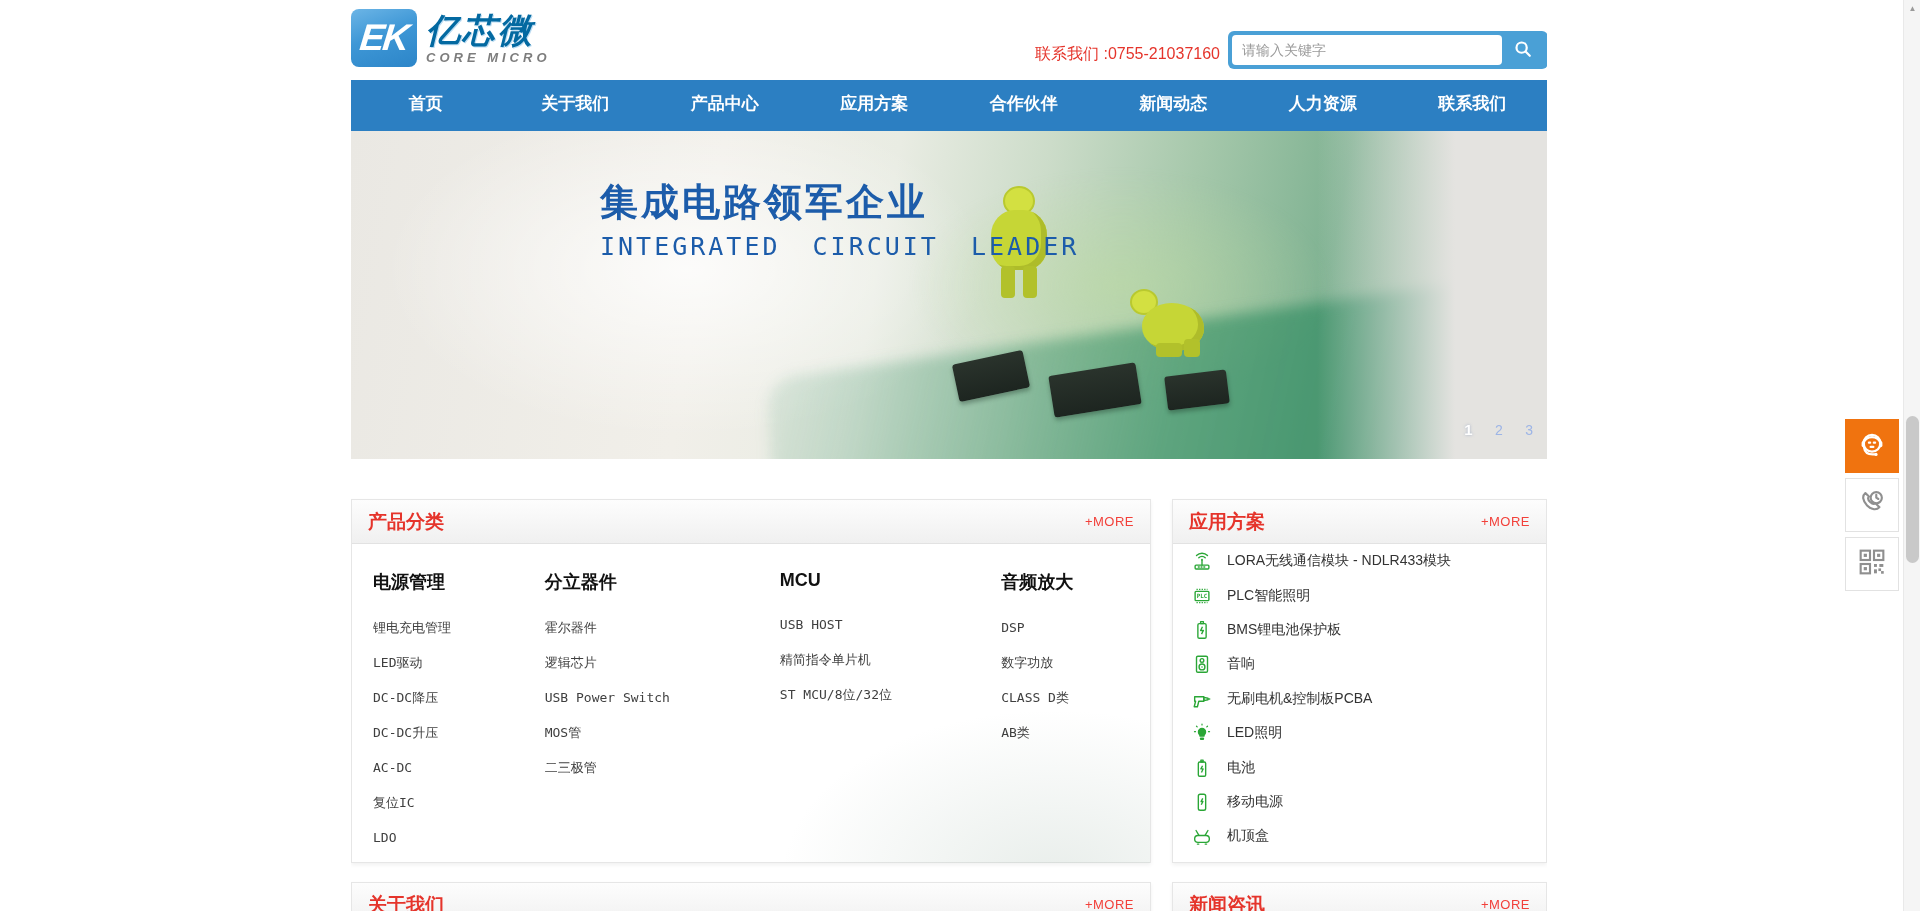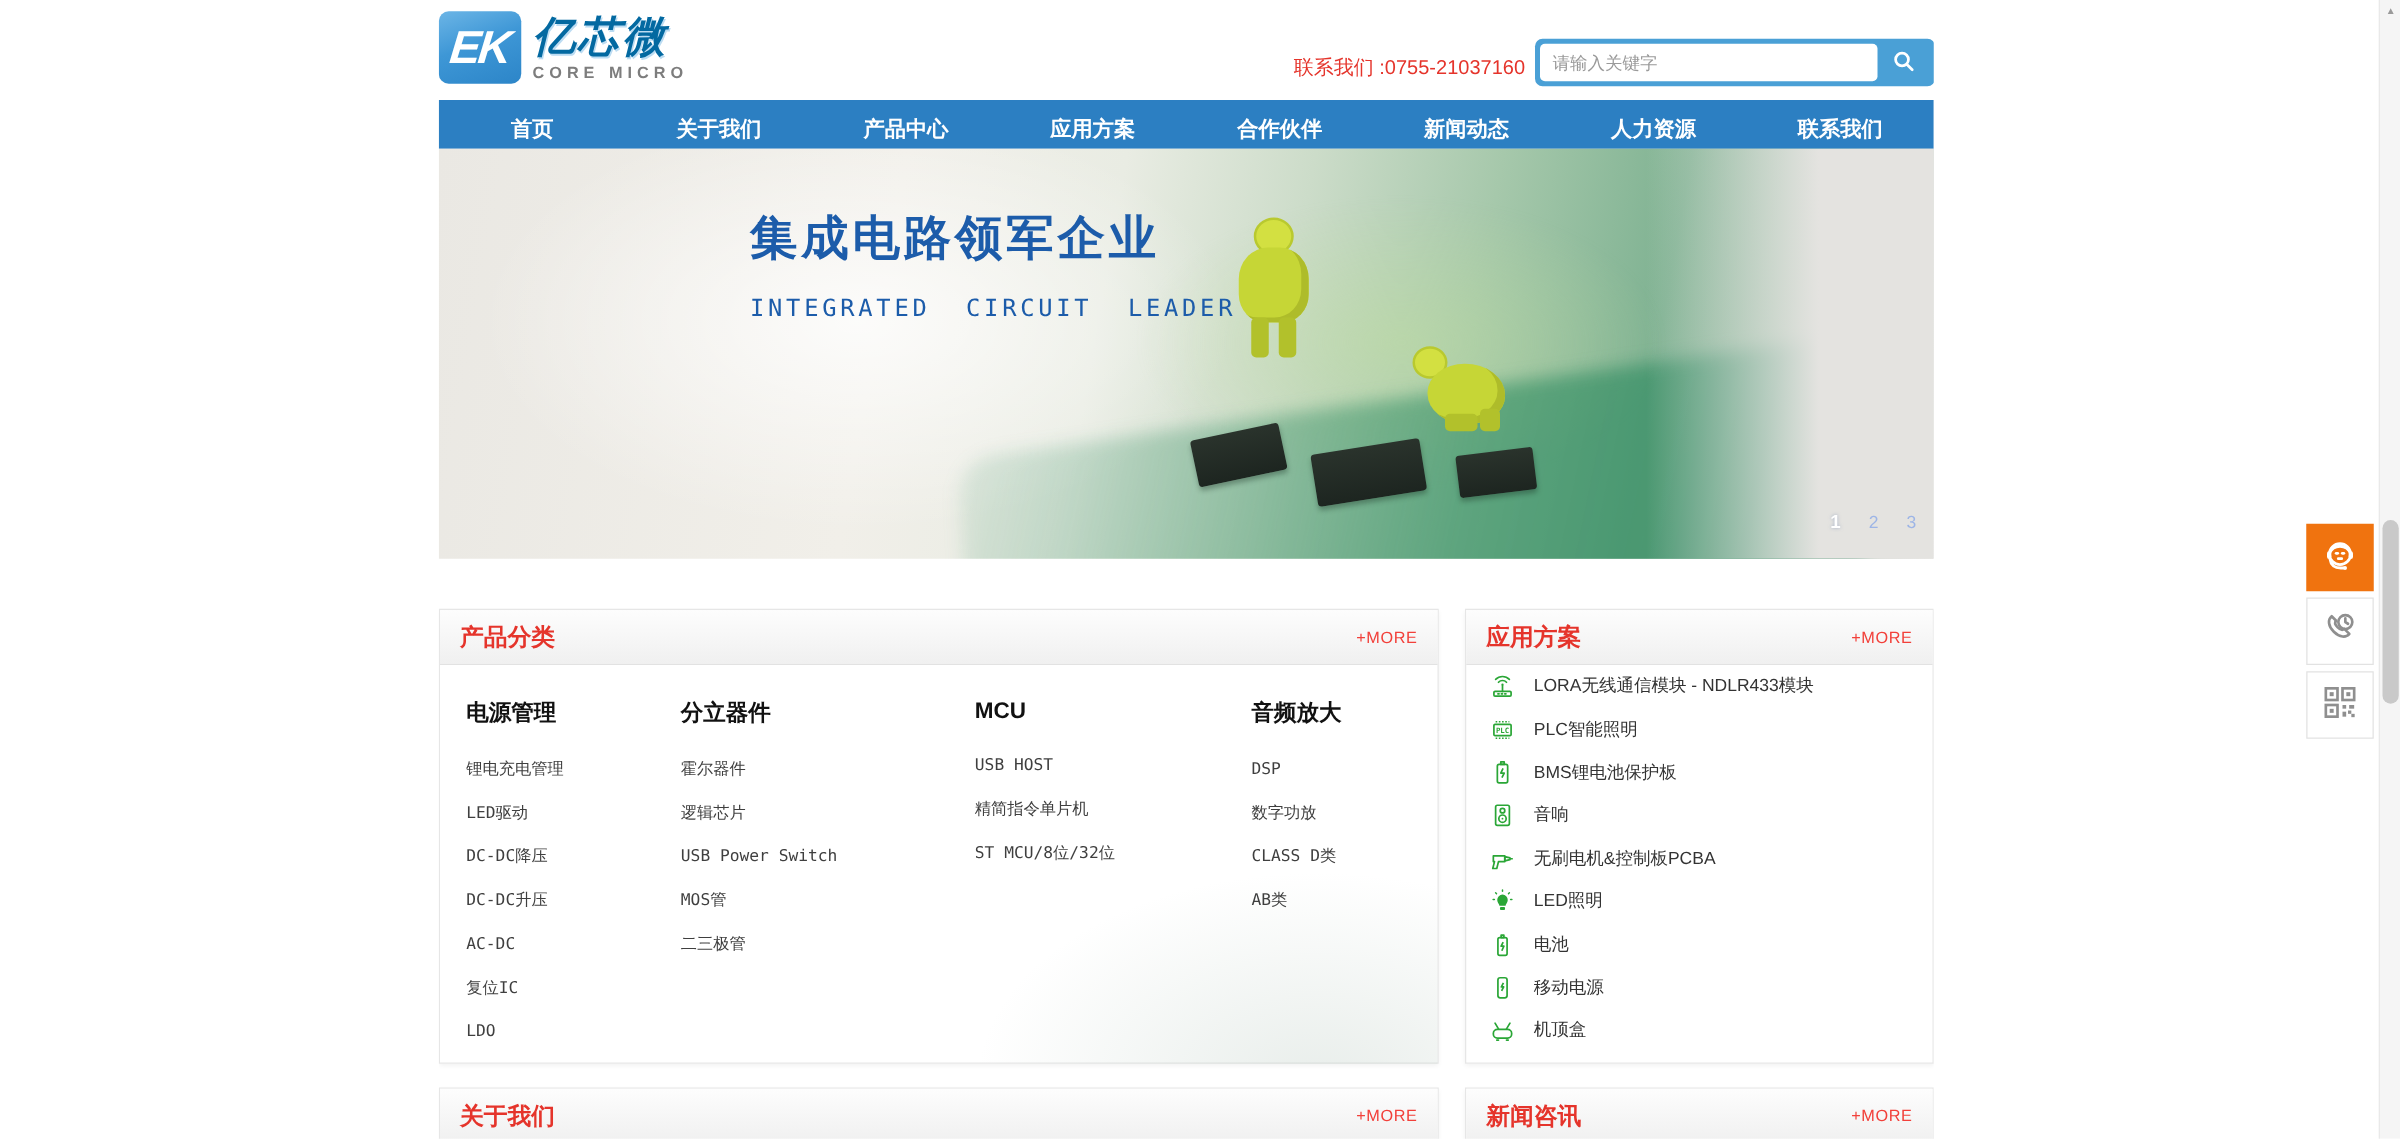--- a/index.html
+++ b/index.html
@@ -13,36 +13,36 @@
   .topbar { position:relative; height:80px; background:#fff; }
   .logo { position:absolute; left:0; top:9px; display:flex; align-items:flex-start; cursor:pointer; }
   .logo-badge { width:66px; height:58px; border-radius:8px;
                 background:linear-gradient(160deg,#6cb5e6 0%,#3e97d6 45%,#2c85c8 100%);
                 display:flex; align-items:center; justify-content:center; }
   .logo-badge span { color:#fff; font-size:37px; font-weight:bold; font-style:italic;
                      transform:skewX(-6deg); letter-spacing:-2px; }
   .logo-text { margin-left:9px; padding-top:2px; }
   .logo-cn { font-size:34px; line-height:38px; font-weight:bold; font-style:italic;
              color:#0369a1; text-shadow:1px 1px 0 #bcdcf2; letter-spacing:2px; }
-  .logo-en { font-size:13px; font-weight:bold; color:#7d7d7d;
+  .logo-en { font-size:13px; font-weight:bold; font-style:italic; color:#7d7d7d;
              letter-spacing:4px; margin-top:1px; }
 
   .contact { position:absolute; left:684px; top:44px; font-size:16px; color:#e5342b; white-space:nowrap; }
   .contact b { font-weight:normal; }
 
   .searchbox { position:absolute; left:877px; top:31px; width:320px; height:38px;
                background:#4aa0d6; border-radius:6px; display:flex; align-items:center; padding:4px; }
   .searchbox input { flex:1; height:30px; border:none; border-radius:4px; padding:1px 10px;
                      font-size:14px; color:#8b5cf6; outline:none; }
   .searchbox input::placeholder { color:#9a9a9a; }
   .search-btn { width:42px; height:30px; border:none; background:transparent; cursor:pointer;
                 display:flex; align-items:center; justify-content:center; }
 
   
-  .nav { height:39px; background:#2c7fc2; display:flex; }
+  .nav { height:51px; background:#2c7fc2; display:flex; }
   .nav a { flex:1; text-align:center; line-height:47px; color:#fff; font-size:17px;
            font-weight:bold; text-decoration:none; cursor:pointer; }
 
   
   .hero { position:relative; height:328px; overflow:hidden;
           background:
             radial-gradient(430px 240px at 28% 42%, rgba(255,255,255,.8), rgba(255,255,255,0) 70%),
             linear-gradient(100deg,#eae8e3 0%,#f1efe9 30%,#e9ece3 44%,#ccdcc9 56%,#a6c8ab 68%,#7fb292 80%,#8db79b 88%,#cfd2cc 96%,#e3e2df 100%); }
   .hero-right-fade { position:absolute; right:0; top:0; width:230px; height:100%;
             background:linear-gradient(to right, rgba(228,227,224,0), #e4e3e0 60%); }
@@ -66,22 +66,22 @@
   .figure1 .fig-leg.l1 { left:20px; top:80px; width:14px; height:32px; border-radius:4px; }
   .figure1 .fig-leg.l2 { left:42px; top:80px; width:14px; height:32px; border-radius:4px; }
   .figure2 { left:775px; top:150px; width:82px; height:82px; }
   .figure2 .fig-head { left:4px; top:8px; width:28px; height:26px; }
   .figure2 .fig-body { left:16px; top:22px; width:62px; height:48px; border-radius:48% 52% 46% 50%; }
   .figure2 .fig-leg.l1 { left:30px; top:62px; width:26px; height:14px; border-radius:4px; }
   .figure2 .fig-leg.l2 { left:58px; top:58px; width:16px; height:18px; border-radius:4px; }
 
   .hero-text { position:absolute; left:249px; top:46px; }
   .hero-text h1 { font-size:38px; font-weight:bold; color:#1c5caa; letter-spacing:3px; }
-  .hero-text p  { font-family:"DejaVu Sans Mono",monospace; font-size:19px; color:#1c5caa;
-                  letter-spacing:3px; word-spacing:14px; margin-top:20px; }
+  .hero-text p  { font-family:"DejaVu Sans Mono",monospace; font-size:25px; color:#1c5caa;
+                  letter-spacing:3px; word-spacing:14px; margin-top:4px; }
   .pager { position:absolute; right:14px; bottom:20px; }
   .pager span { display:inline-block; margin-left:18px; font-size:14px; color:#9db5e6; cursor:pointer; }
   .pager span.active { font-size:15px; font-weight:bold; color:#fff; text-shadow:0 0 3px rgba(120,140,180,.6); }
 
   
   .content { margin-top:19px; }
   .row { display:flex; gap:21px;margin-top:40px; }
   .row2 { margin-top:19px; }
   .panel { background:#fff; border:1px solid #e6e6e6; box-shadow:0 2px 4px rgba(0,0,0,.06); }
   .panel-head { height:44px; display:flex; align-items:center; justify-content:space-between;

